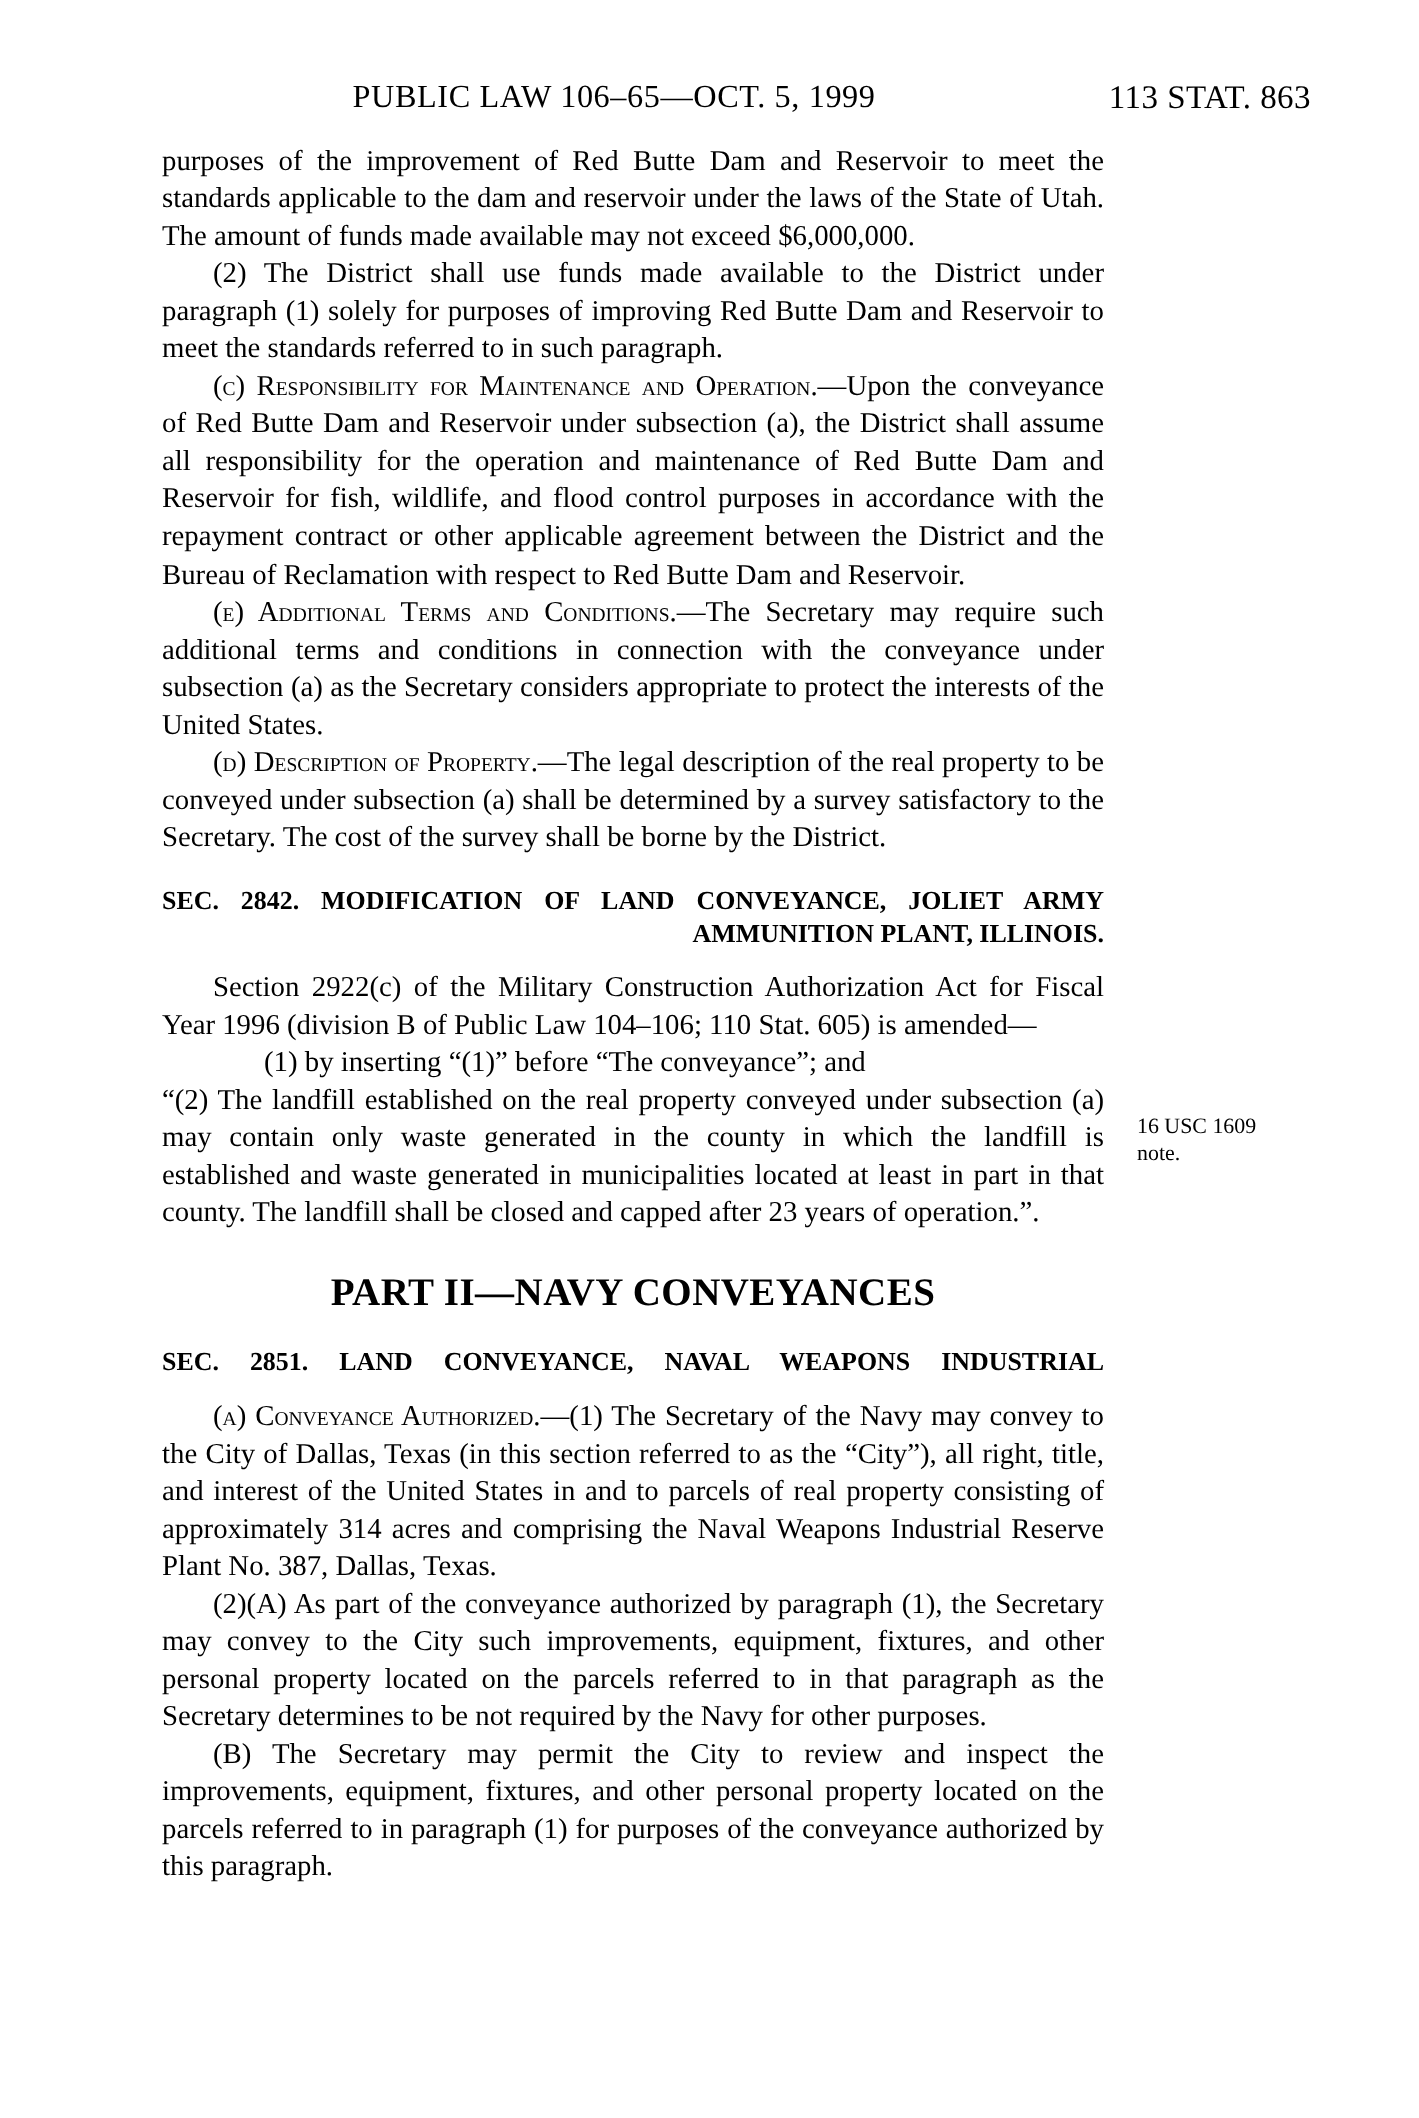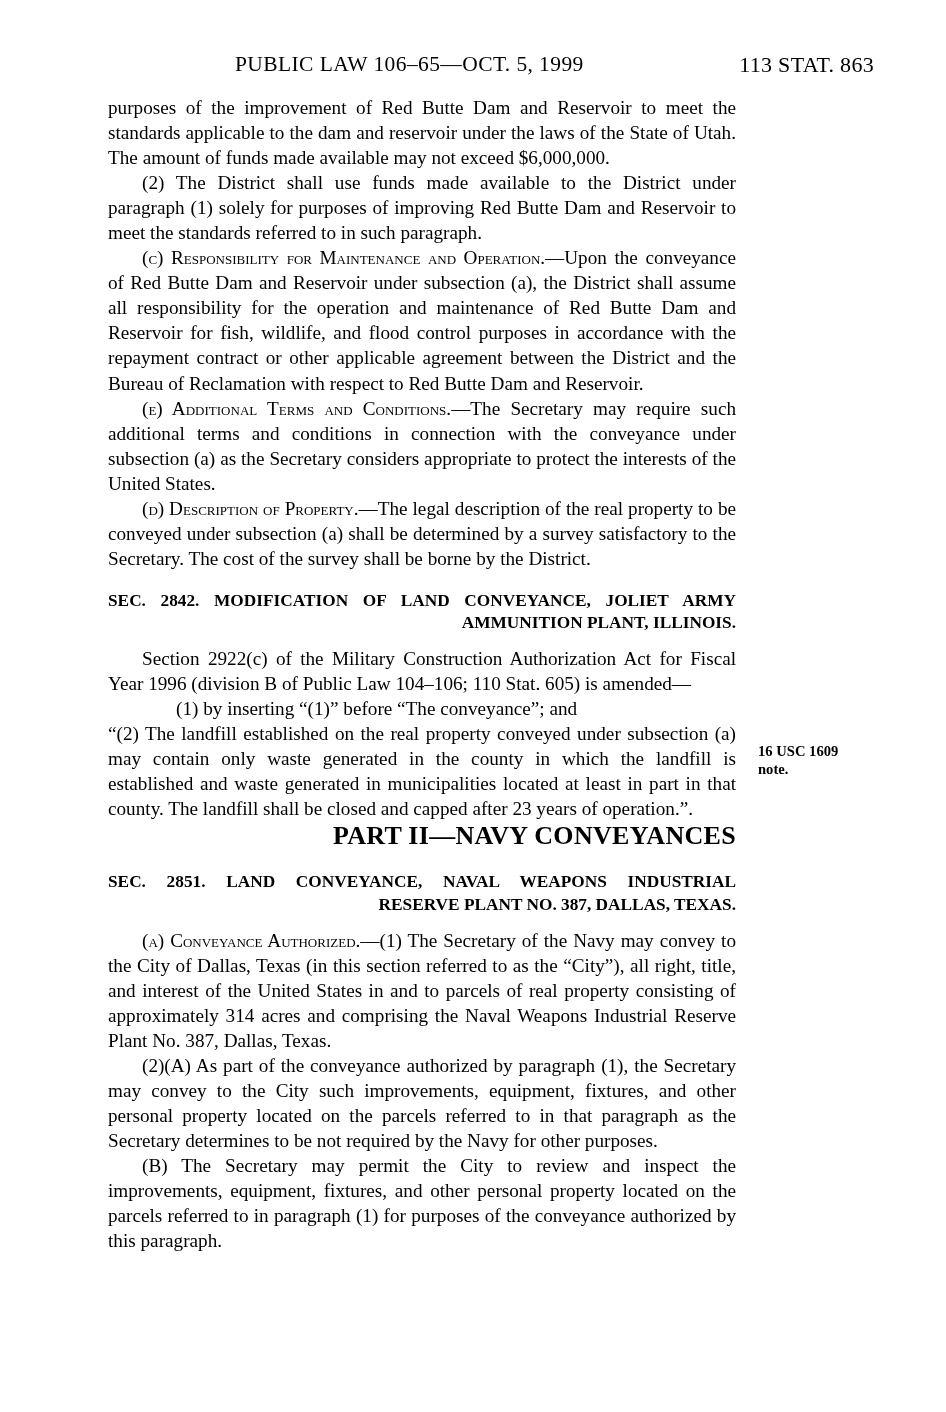--- a/index.html
+++ b/index.html
@@ -76,34 +76,34 @@
   .section-head .line1 {
     display: block;
     text-align: justify;
     text-align-last: justify;
   }
   .section-head .line2 {
     display: block;
     text-align: right;
   }
   .part-title {
+    margin-top: 26px;
     margin-bottom: 20px;
-    text-align: right;
+    text-align: center;
     font-size: 26px;
     font-weight: bold;
     letter-spacing: 0.3px;
   }
   .margin-note {
     position: absolute;
     left: 758px;
     width: 175px;
     font-size: 14.6px;
     line-height: 1.25;
     text-align: left;
-    font-weight: bold;
   }
 </style>
 </head>
 <body>
 
 <div class="page">
 
   <div class="header">
     <div class="header-center">PUBLIC LAW 106–65—OCT. 5, 1999</div>
     <div class="header-right">113 STAT. 863</div>
@@ -130,21 +130,20 @@
 
     <p style="text-indent:68px">(1) by inserting “(1)” before “The conveyance”; and</p>
 
 
     <p>“(2) The landfill established on the real property conveyed under subsection (a) may contain only waste generated in the county in which the landfill is established and waste generated in municipalities located at least in part in that county. The landfill shall be closed and capped after 23 years of operation.”.</p>
 
     <div class="part-title">PART II—NAVY CONVEYANCES</div>
 
     <div class="section-head">
       <span class="line1">SEC. 2851. LAND CONVEYANCE, NAVAL WEAPONS INDUSTRIAL</span>
-      <span class="line2">RESERVE PLANT NO. 387, DALLAS, TEXAS.</span>
     </div>
 
     <p class="indent"><span class="sc">(a) Conveyance Authorized.—</span><span>(1) The Secretary of the Navy may convey to the City of Dallas, Texas (in this section referred to as the “City”), all right, title, and interest of the United States in and to parcels of real property consisting of approximately 314 acres and comprising the Naval Weapons Industrial Reserve Plant No. 387, Dallas, Texas.</span></p>
 
     <p class="indent">(2)(A) As part of the conveyance authorized by paragraph (1), the Secretary may convey to the City such improvements, equipment, fixtures, and other personal property located on the parcels referred to in that paragraph as the Secretary determines to be not required by the Navy for other purposes.</p>
 
     <p class="indent">(B) The Secretary may permit the City to review and inspect the improvements, equipment, fixtures, and other personal property located on the parcels referred to in paragraph (1) for purposes of the conveyance authorized by this paragraph.</p>
 
   </div>
 

